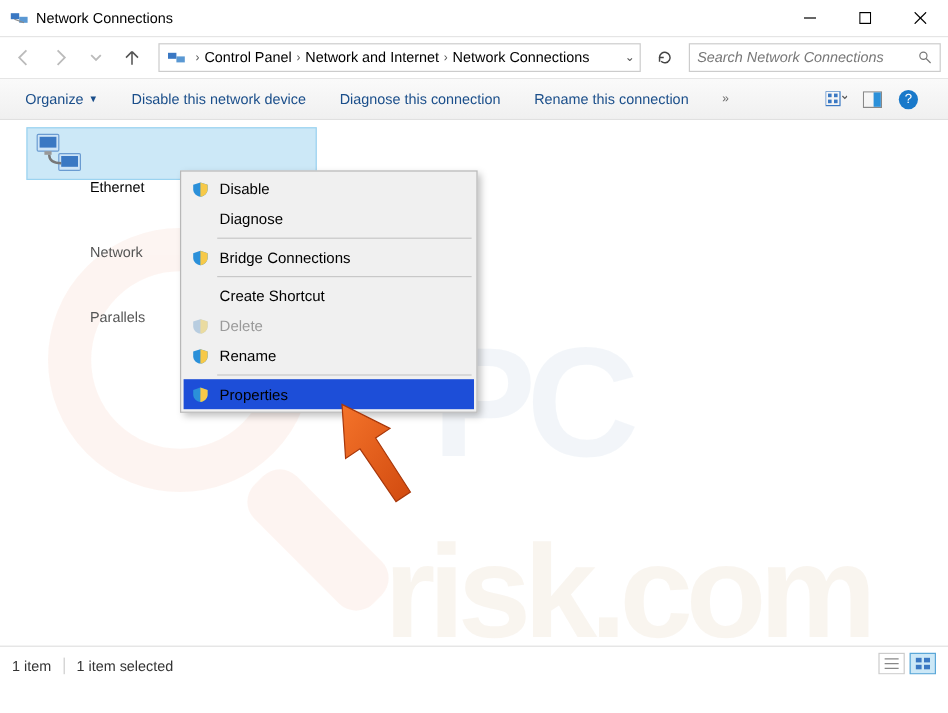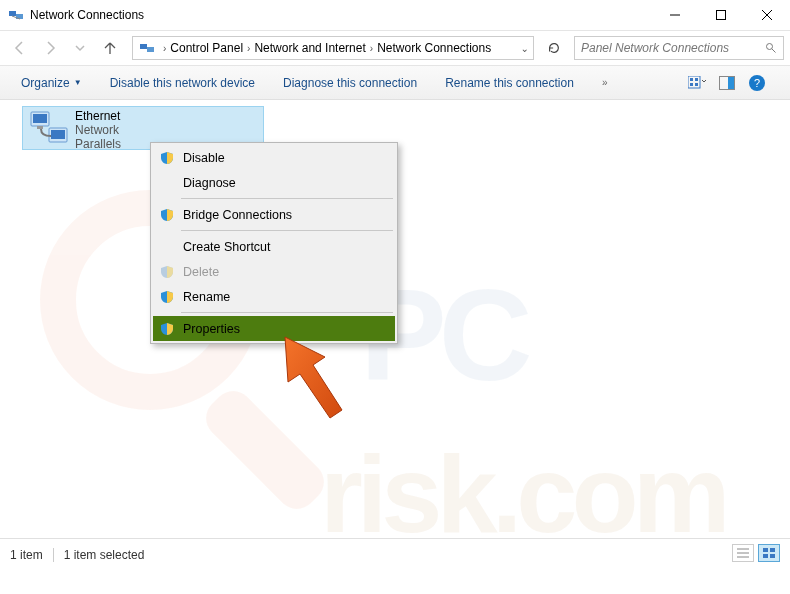--- a/index.html
+++ b/index.html
@@ -40,30 +40,30 @@
   .watermark { position:absolute; inset:0; pointer-events:none; opacity:0.06; }
   .watermark .mag { position:absolute; width:220px; height:220px; border:36px solid #e55a23; border-radius:50%; left:40px; top:90px;}
   .watermark .handle { position:absolute; width:50px; height:140px; background:#e55a23; left:240px; top:280px; transform:rotate(-45deg); border-radius:20px;}
   .watermark .txt { position:absolute; left:320px; top:330px; font-size:110px; font-weight:bold; color:#a16207; letter-spacing:-6px;}
   .watermark .pc { position:absolute; left:360px; top:160px; font-size:130px; font-weight:bold; color:#3a6ea5; letter-spacing:-8px;}
 
   
   .net-item { position:absolute; left:22px; top:6px; width:242px; height:44px; background:#cce8f7; border:1px solid #9bd3f0; display:flex; padding:3px 6px; font-size:12px; }
   .net-item .net-icon { width:40px; height:38px; margin-right:6px; }
   .net-item .net-lines div:first-child { color:#000; }
-  .net-item .net-lines div { color:#555; line-height:1.15;}
+  .net-item .net-lines div { color:#555; line-height:1.15;margin-top:40px;}
 
   
   .context-menu { position:absolute; left:150px; top:42px; width:248px; background:#f0f0f0; border:1px solid #b8b8b8; box-shadow:3px 3px 6px rgba(0,0,0,0.25); padding:2px; font-size:12.5px; }
   .menu-row { height:25px; display:flex; align-items:center; padding-left:6px; }
   .menu-row .shield { width:16px; height:16px; margin-right:8px; flex-shrink:0; display:flex; align-items:center; justify-content:center;}
   .menu-row .shield.empty { visibility:hidden;}
   .menu-row.bold { font-weight:600; }
   .menu-row.disabled { color:#9a9a9a; }
-  .menu-row.hover { background:#4d7c0f; }
+  .menu-row.hover { background:#1d4ed8; }
   .menu-sep { height:1px; background:#c8c8c8; margin:3px 2px 3px 28px; }
 
   
   .big-arrow { position:absolute; left:280px; top:232px; width:70px; height:90px; }
 
   
   .statusbar { position:absolute; bottom:0; left:0; right:0; height:24px; border-top:1px solid #e0e0e0; display:flex; align-items:flex-end; font-size:12px; color:#333; padding:0 10px; background:#fff;}
   .statusbar .sep { width:1px; height:14px; background:#ccc; margin:0 10px;}
   .statusbar .sbspacer{flex:1;}
   .statusbar .view-btn{width:22px;height:18px;border:1px solid #ccc;margin-left:4px;display:flex;align-items:center;justify-content:center;}
@@ -142,21 +142,21 @@
   </div>
 
   <div class="refresh-btn">
     <svg width="14" height="14" viewBox="0 0 16 16">
         <path d="M3 8a5 5 0 1 1 1.5 3.5" fill="none" stroke="#444" stroke-width="1.4"></path>
         <path d="M3 12 L3 8 L7 8" fill="none" stroke="#444" stroke-width="1.4"></path>
       </svg>
   </div>
 
   <div class="searchbox">
-    <span class="search-text">Panel Network Connections</span>
+    <span class="search-text">Search Network Connections</span>
     <svg viewBox="0 0 16 16">
         <circle cx="6" cy="6" r="4" fill="none" stroke="#777" stroke-width="1.3"></circle>
         <line x1="9" y1="9" x2="14" y2="14" stroke="#777" stroke-width="1.3"></line>
       </svg>
   </div>
 </div>
 
 <div class="toolbar">
   <div class="tb-item">
       <span>Organize</span>

